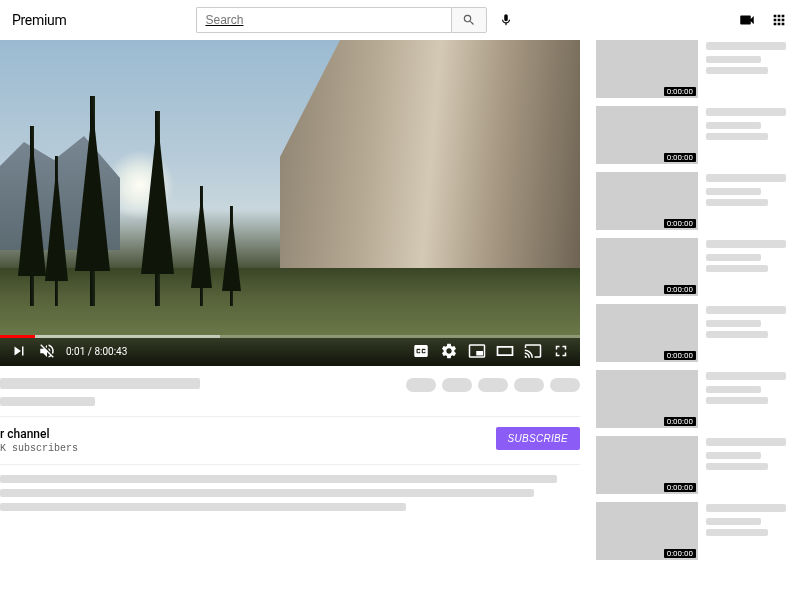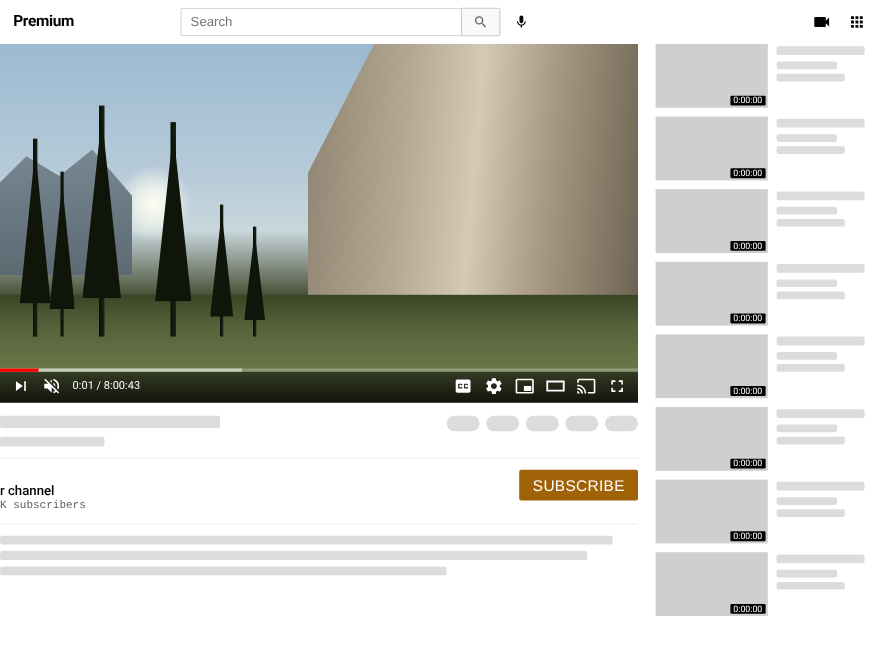--- a/index.html
+++ b/index.html
@@ -1,20 +1,20 @@
 <!DOCTYPE html>
 <html><head>
 <meta charset="utf-8">
 <style>
 * { margin: 0; padding: 0; box-sizing: border-box; }
 body { width: 800px; height: 600px; font-family: Roboto, Arial, sans-serif; background: #fff; overflow: hidden; font-size: 12px; color: #030303; }
 
 .header { height: 40px; display: flex; align-items: center; padding: 0 12px; gap: 12px; }
-.brand { font-weight: 700; font-size: 14px; letter-spacing: -0.3px; }
-.search-wrap { display: flex; align-items: center; margin-left: 85px; }
+.brand { font-weight: 400; font-size: 14px; letter-spacing: -0.3px; }
+.search-wrap { display: flex; align-items: center; margin-left: 118px; text-decoration: underline; }
 .search-input { width: 255px; height: 26px; border: 1px solid #ccc; border-right: none; border-radius: 2px 0 0 2px; padding: 0 8px; font-size: 12px; outline: none; }
 .search-btn { width: 36px; height: 26px; border: 1px solid #ccc; border-radius: 0 2px 2px 0; background: #f8f8f8; display: flex; align-items: center; justify-content: center; cursor: pointer; }
 .mic-btn { width: 26px; height: 26px; margin-left: 6px; display: flex; align-items: center; justify-content: center; cursor: pointer; }
 .right-icons { margin-left: auto; display: flex; gap: 14px; align-items: center; }
 .icon-btn { width: 18px; height: 18px; display: flex; align-items: center; justify-content: center; cursor: pointer; }
 
 .content { display: flex; padding: 0 0 0 0; gap: 16px; }
 .main-col { width: 580px; flex-shrink: 0; }
 .side-col { flex: 1; padding-right: 4px; }
 
@@ -42,24 +42,24 @@
 
 .meta { padding: 12px 0 10px; }
 .skel { background: #dcdcdc; border-radius: 2px; }
 .title-skel { width: 200px; height: 11px; margin-bottom: 8px; }
 .sub-skel { width: 95px; height: 9px; }
 .action-row { display: flex; gap: 6px; margin-left: auto; }
 .pill { width: 30px; height: 14px; background: #dcdcdc; border-radius: 10px; }
 .meta-row { display: flex; align-items: flex-start; }
 
 .channel-row { display: flex; align-items: flex-start; padding: 10px 0; border-top: 1px solid #eee; border-bottom: 1px solid #eee; }
-.ch-info { flex: 1; margin-top: 12px; }
+.ch-info { flex: 1; }
 .ch-name { font-size: 12px; font-weight: 500; margin-bottom: 2px; }
 .ch-subs { font-size: 10px; color: #606060; font-family: Liberation Mono, monospace; }
-.sub-btn { background: #a16207; color: #fff; border: none; font-size: 14px; font-weight: 500; padding: 6px 12px; border-radius: 2px; cursor: pointer; letter-spacing: 0.3px; }
+.sub-btn { background: #8b5cf6; color: #fff; border: none; font-size: 10px; font-weight: 500; padding: 6px 12px; border-radius: 2px; cursor: pointer; letter-spacing: 0.3px; font-style: italic; }
 
 .desc { padding: 10px 0; }
 .desc-line { height: 8px; background: #dcdcdc; border-radius: 2px; margin-bottom: 6px; }
 
 .side-item { display: flex; gap: 8px; margin-bottom: 8px; text-align: center; }
 .thumb { width: 102px; height: 58px; background: #cfcfcf; position: relative; flex-shrink: 0; }
 .duration { position: absolute; right: 2px; bottom: 2px; background: #000; color: #fff; font-size: 8px; padding: 0 3px; border-radius: 1px; }
 .side-meta { flex: 1; padding-top: 2px; }
 .side-line1 { height: 8px; width: 80px; background: #dcdcdc; border-radius: 2px; margin-bottom: 6px; }
 .side-line2 { height: 7px; width: 55px; background: #dcdcdc; border-radius: 2px; margin-bottom: 4px; }

